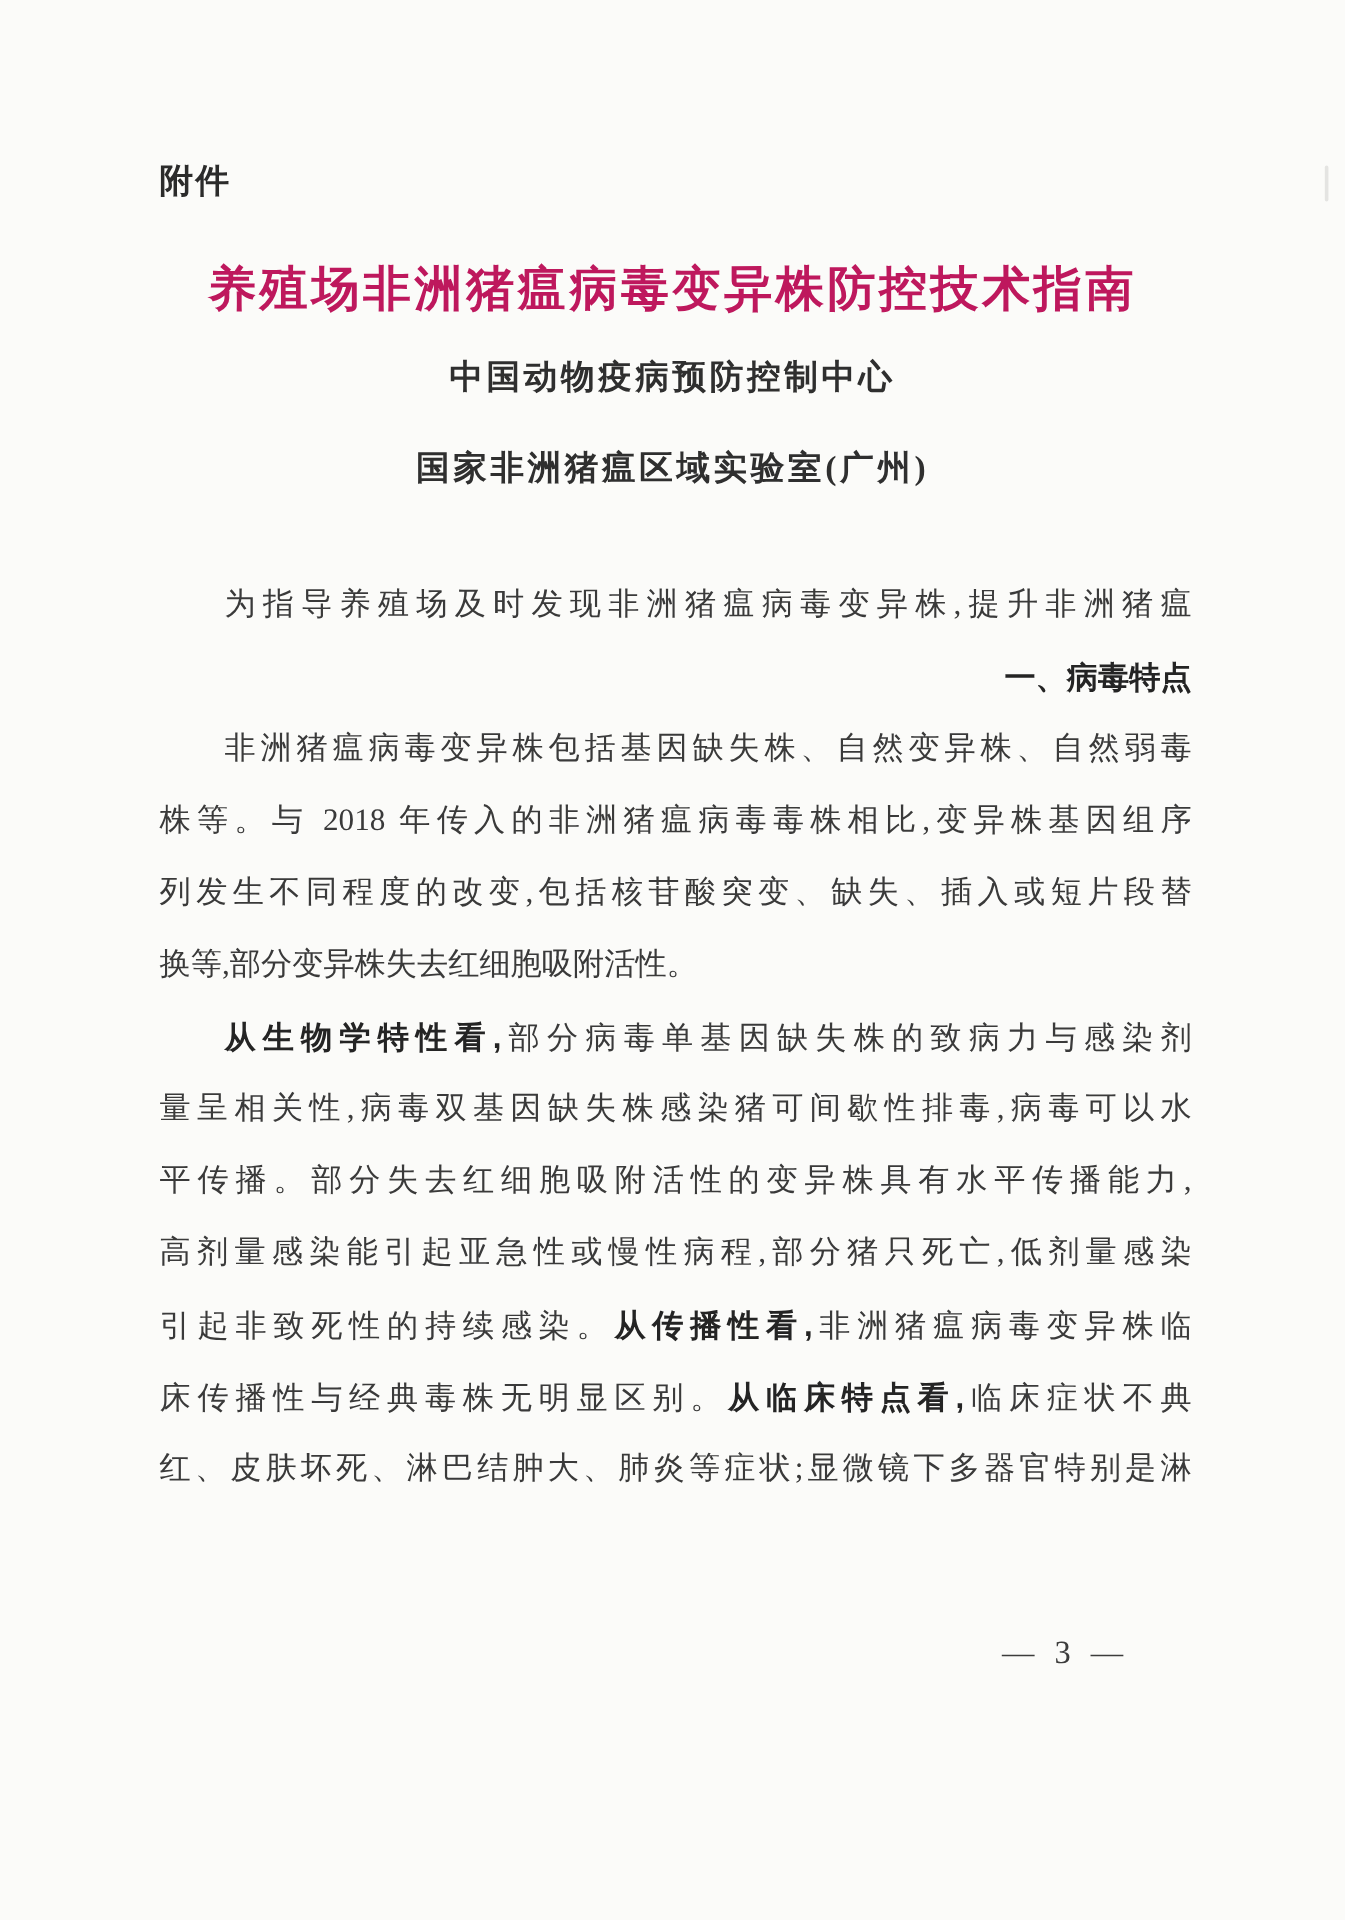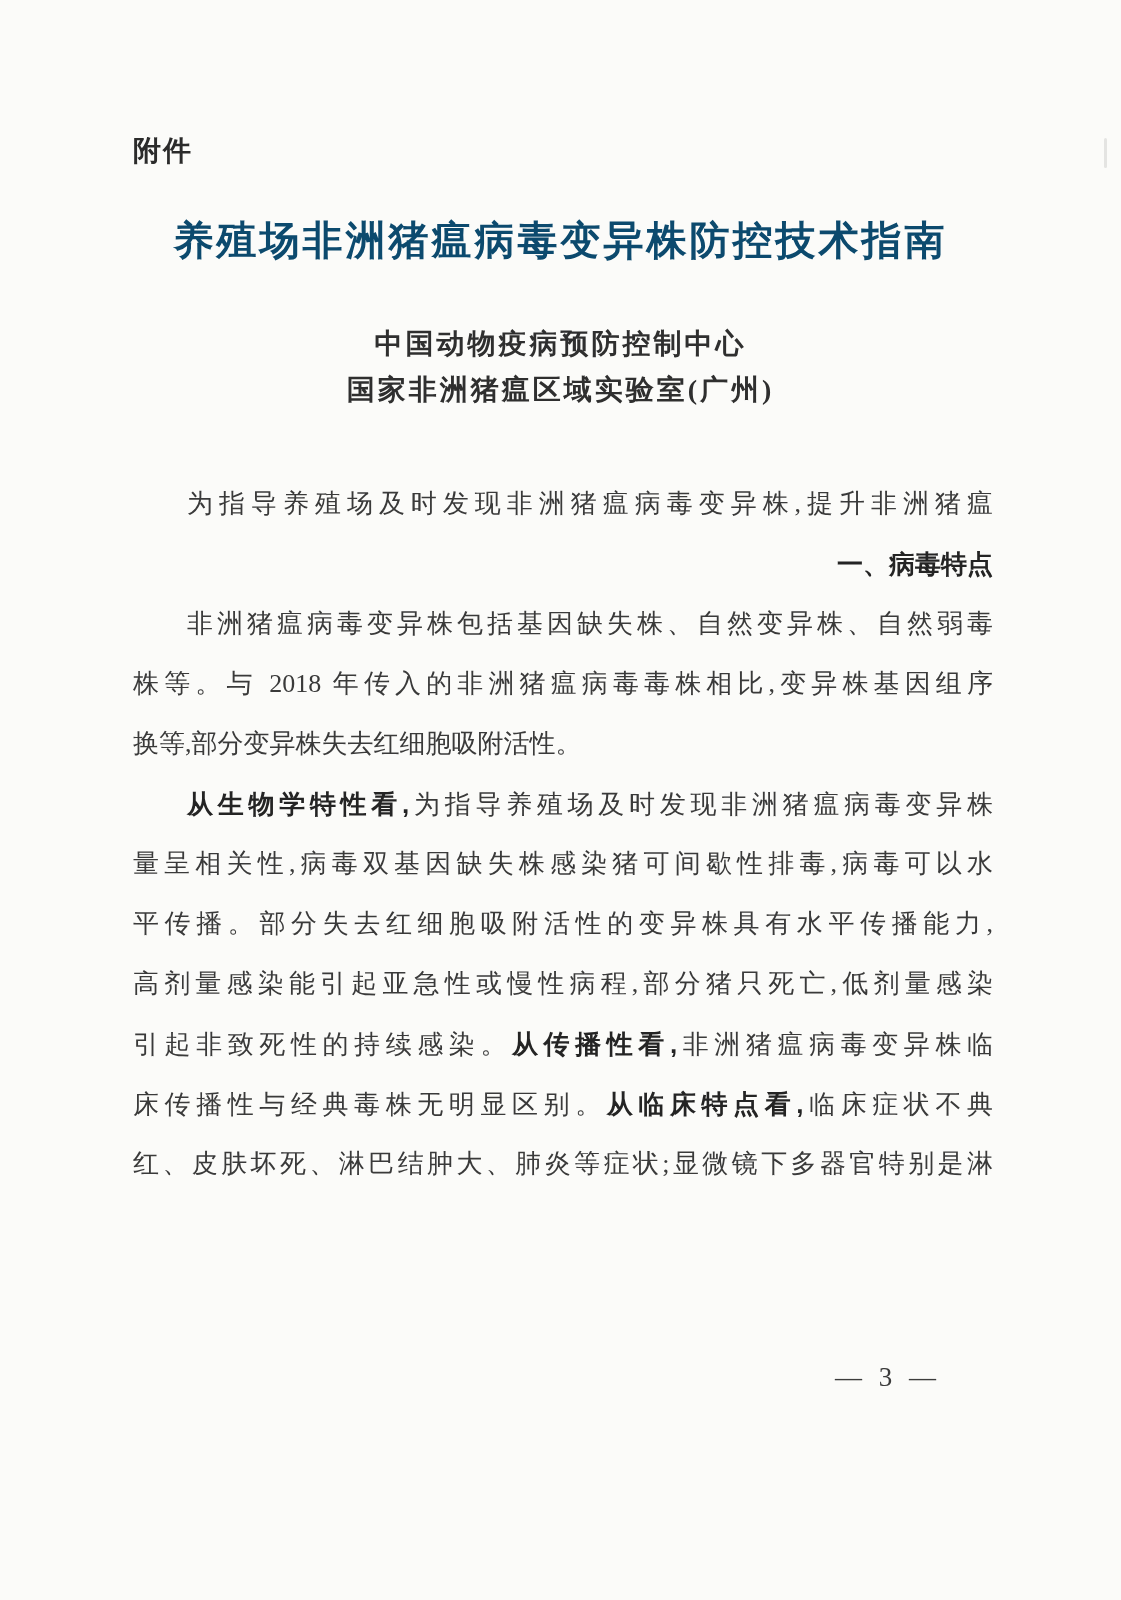--- a/index.html
+++ b/index.html
@@ -24,32 +24,32 @@
   }
   .title {
     position: absolute;
     left: 0; right: 0;
     top: 213px;
     margin: 0;
     text-align: center;
     font-size: 40px;
     font-weight: bold;
     letter-spacing: 3px;
-    color: #0c4a6e;
+    color: #be185d;
   }
   .org {
     position: absolute;
     left: 0; right: 0;
     text-align: center;
     font-weight: bold;
     font-size: 28px;
     letter-spacing: 3px;
     color: #2f2f2f;
   }
-  .org1 { top: 325px; }
+  .org1 { top: 295px; }
   .org2 { top: 371px; }
   .body-text {
     position: absolute;
     left: 133px;
     top: 474px;
     width: 860px;
     font-size: 26px;
     line-height: 60px;
     color: #3a3a3a;
   }
@@ -97,23 +97,24 @@
   <div class="org org1">中国动物疫病预防控制中心</div>
   <div class="org org2">国家非洲猪瘟区域实验室(广州)</div>
 
   <div class="body-text">
     <div class="line indent just">为指导养殖场及时发现非洲猪瘟病毒变异株,提升非洲猪瘟</div>
 
     <div class="line indent heading">一、病毒特点</div>
 
     <div class="line indent just">非洲猪瘟病毒变异株包括基因缺失株、自然变异株、自然弱毒</div>
     <div class="line just">株等。与 2018 年传入的非洲猪瘟病毒毒株相比,变异株基因组序</div>
+    <div class="line just">列发生不同程度的改变,包括核苷酸突变、缺失、插入或短片段替</div>
     <div class="line">换等,部分变异株失去红细胞吸附活性。</div>
 
-    <div class="line indent just"><span class="bold-seg">从生物学特性看,</span><span>为指导养殖场及时发现非洲猪瘟病毒变异株</span></div>
+    <div class="line indent just"><span class="bold-seg">从生物学特性看,</span><span>部分病毒单基因缺失株的致病力与感染剂</span></div>
     <div class="line just">量呈相关性,病毒双基因缺失株感染猪可间歇性排毒,病毒可以水</div>
     <div class="line just">平传播。部分失去红细胞吸附活性的变异株具有水平传播能力,</div>
     <div class="line just">高剂量感染能引起亚急性或慢性病程,部分猪只死亡,低剂量感染</div>
     <div class="line just"><span>引起非致死性的持续感染。</span><span class="bold-seg">从传播性看,</span><span>非洲猪瘟病毒变异株临</span></div>
     <div class="line just"><span>床传播性与经典毒株无明显区别。</span><span class="bold-seg">从临床特点看,</span><span>临床症状不典</span></div>
     <div class="line just">红、皮肤坏死、淋巴结肿大、肺炎等症状;显微镜下多器官特别是淋</div>
   </div>
 
   <div class="pagenum">— 3 —</div>
 

